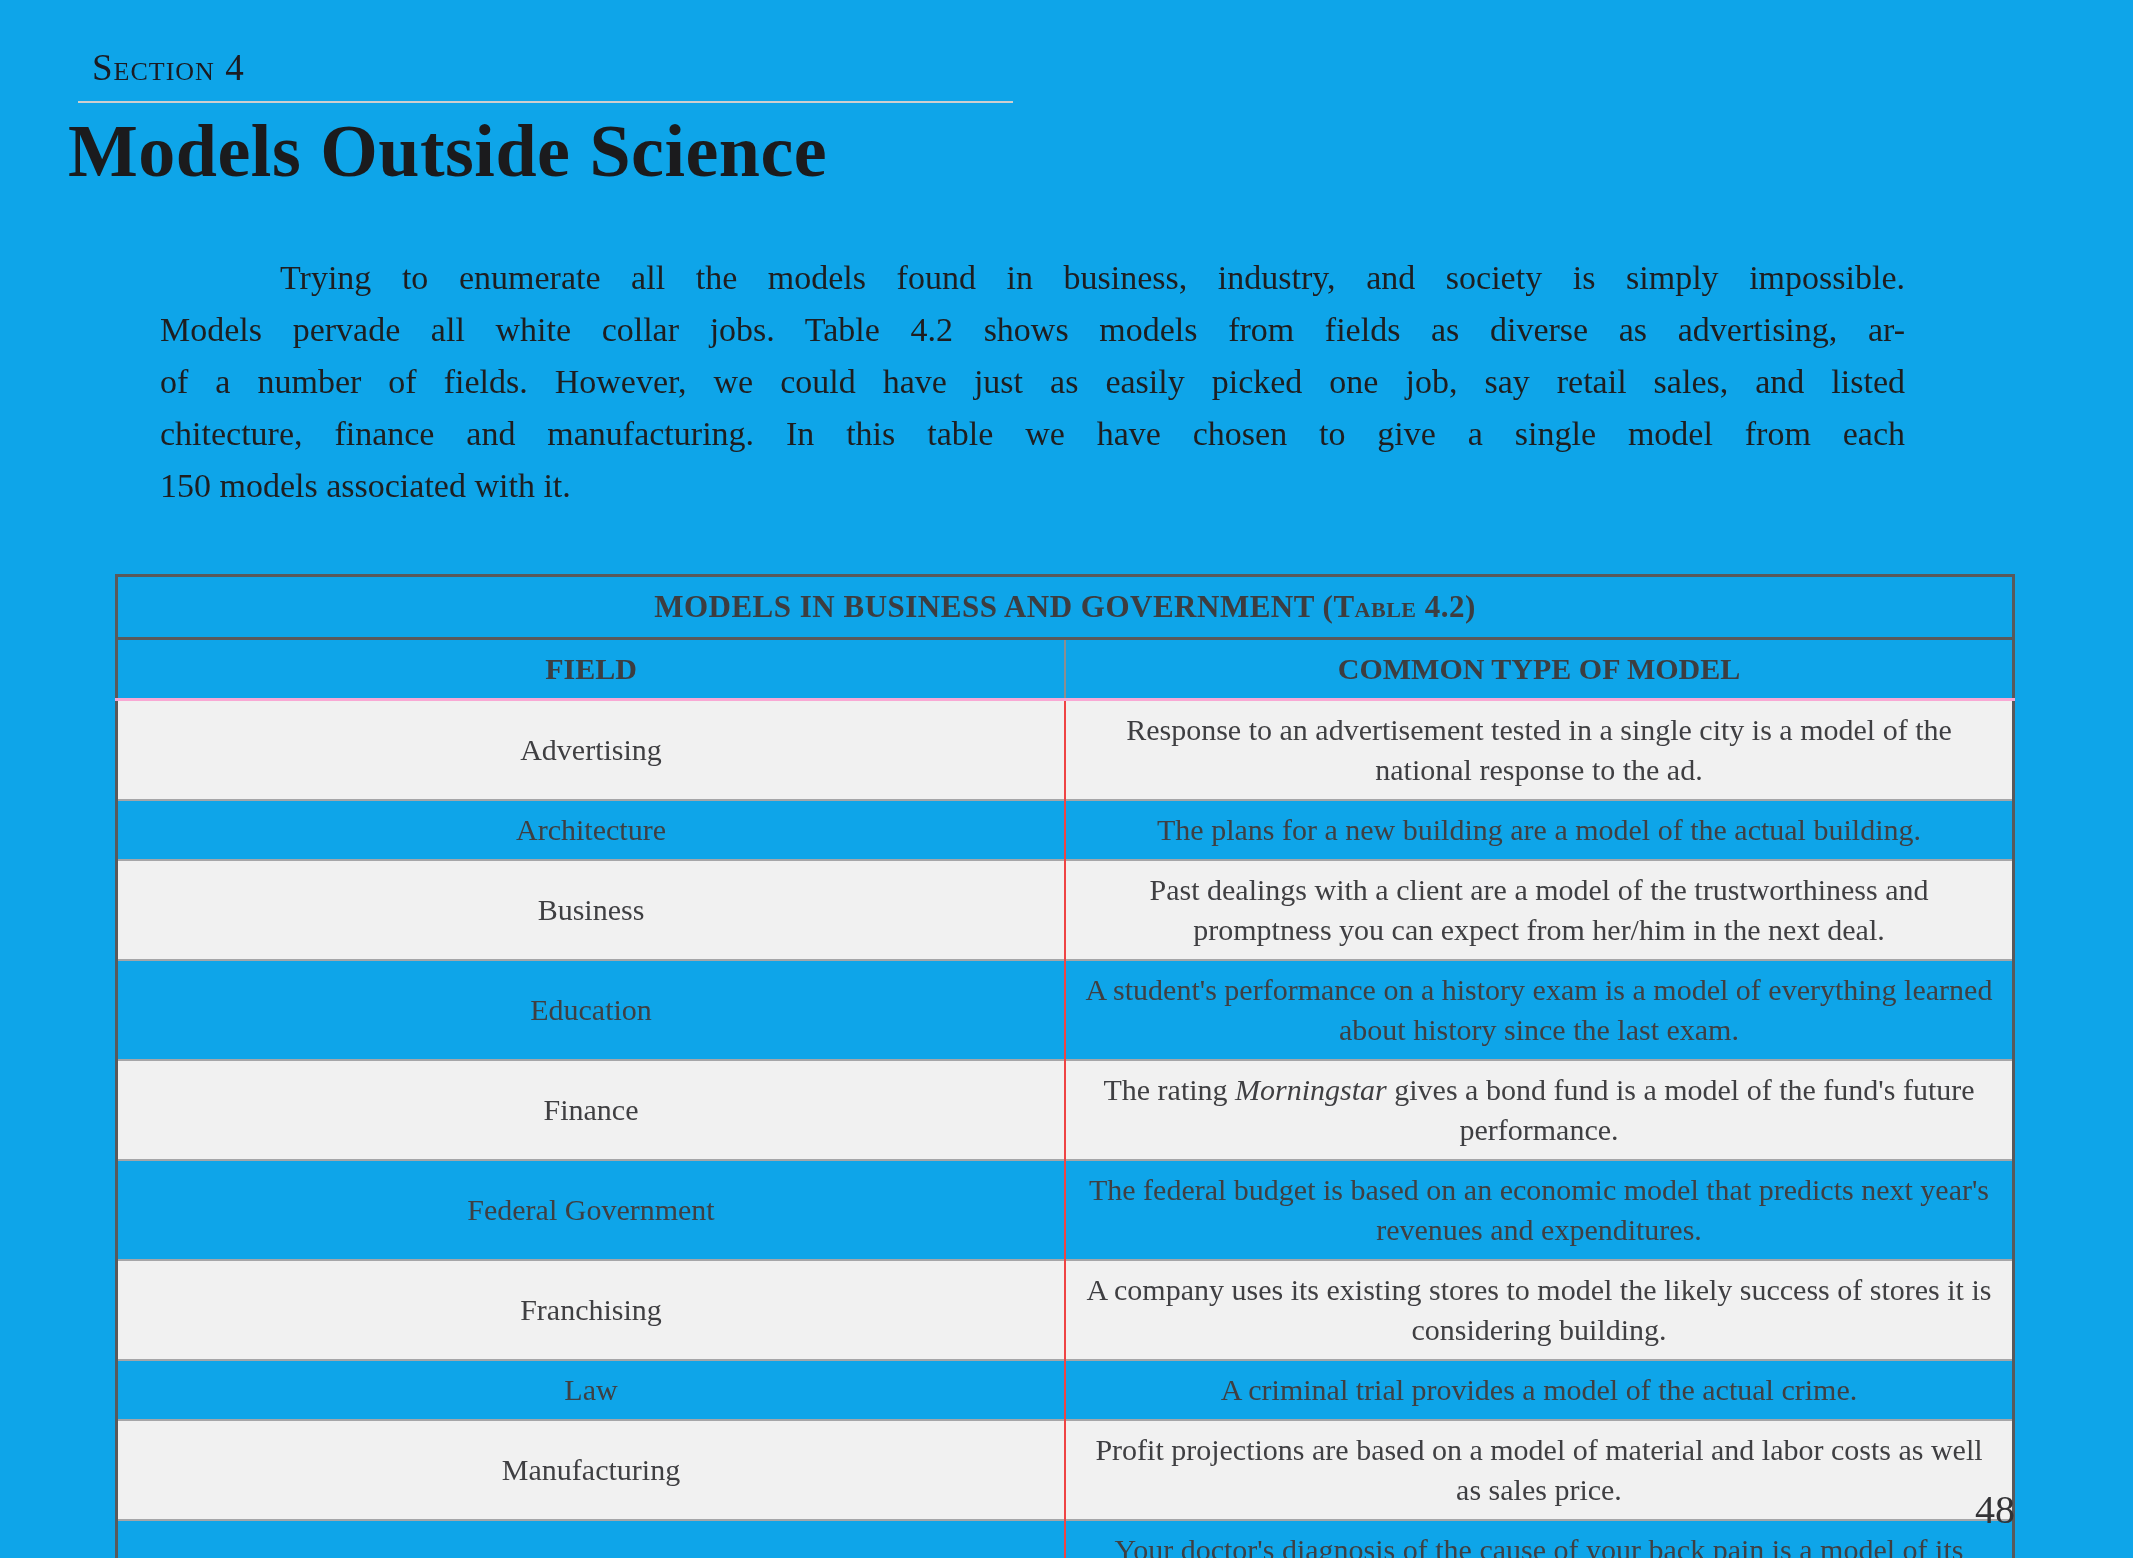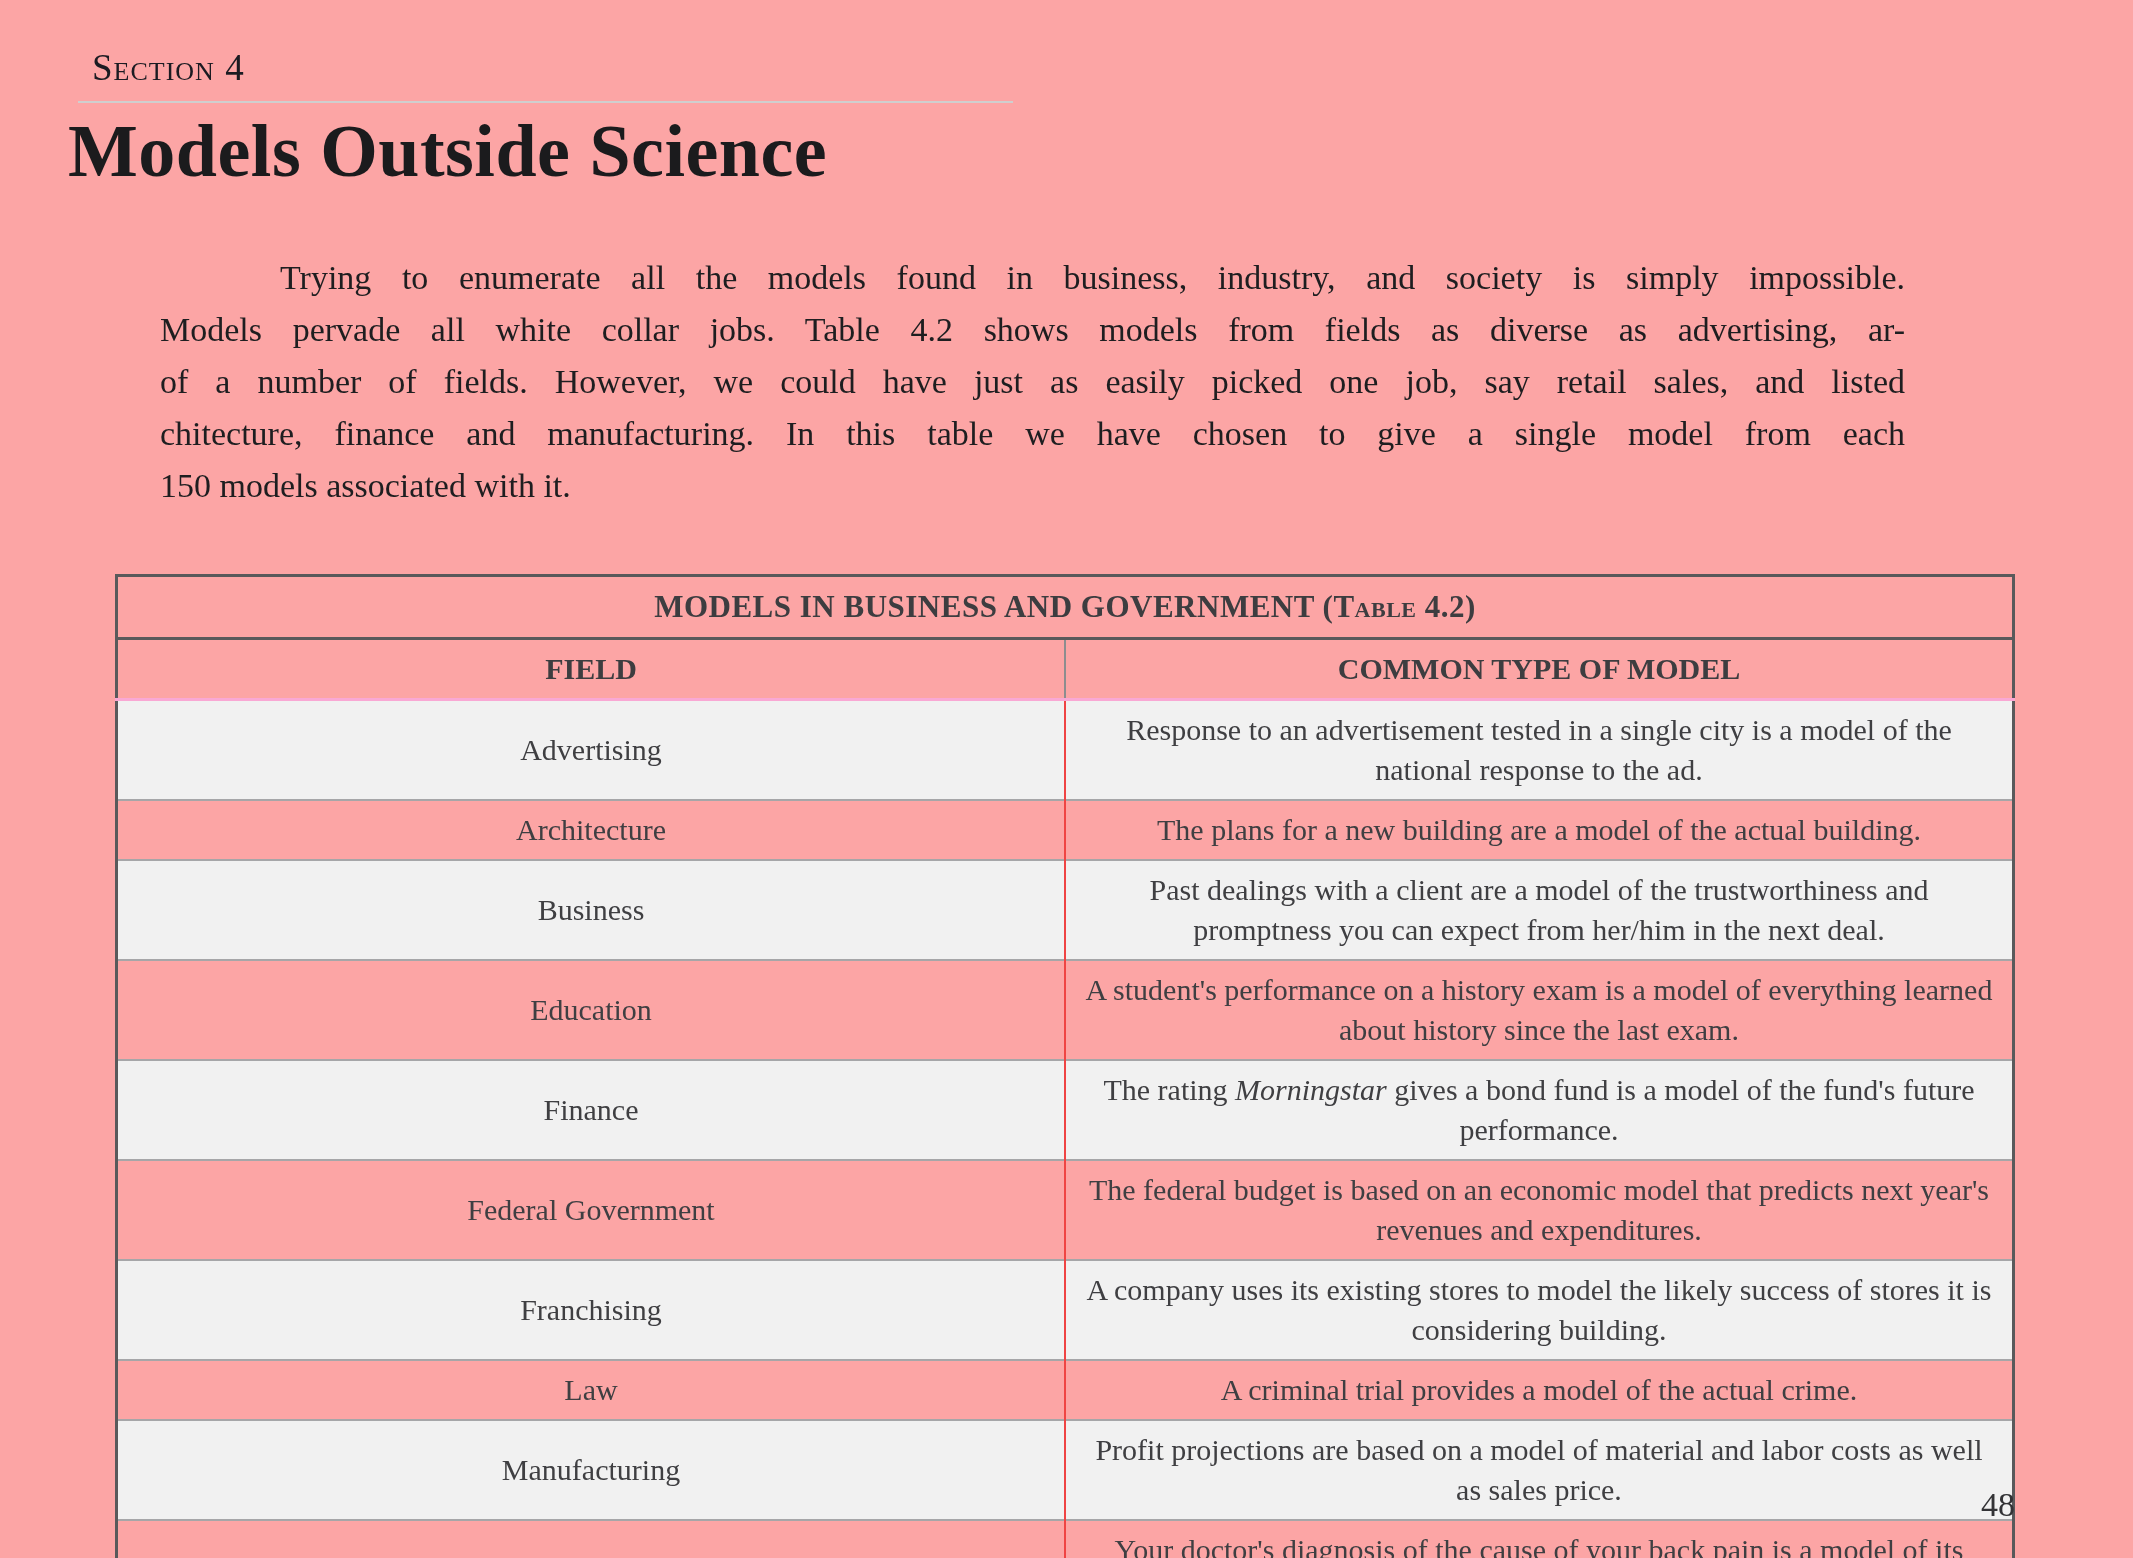--- a/index.html
+++ b/index.html
@@ -6,21 +6,21 @@
     margin: 0;
     padding: 0;
     background: #ffffff;
   }
   .page {
     position: relative;
     width: 2133px;
     height: 1558px;
     box-sizing: border-box;
     padding-top: 46px;
-    background: #fca5a5;
+    background: #0ea5e9;
     font-family: "Liberation Serif", "DejaVu Serif", serif;
     color: #1e1e20;
     overflow: hidden;
   }
   .section-label {
     margin-left: 92px;
     font-size: 37px;
     font-variant: small-caps;
     letter-spacing: 1px;
     color: #1b1b22;
@@ -87,21 +87,21 @@
     line-height: 40px;
     vertical-align: middle;
   }
   td.model-cell { border-left: 2px solid #ef4444; }
   tbody tr + tr td { border-top: 2px solid #a6a6a8; }
   tbody tr.alt { background: #f1f1f1; }
   .page-number {
     position: absolute;
     top: 1486px;
     right: 118px;
-    font-size: 34px;
+    font-size: 40px;
     color: #333336;
   }
 </style>
 </head>
 <body>
 
 <div class="page">
 
   <div class="section-label">Section 4</div>
 

